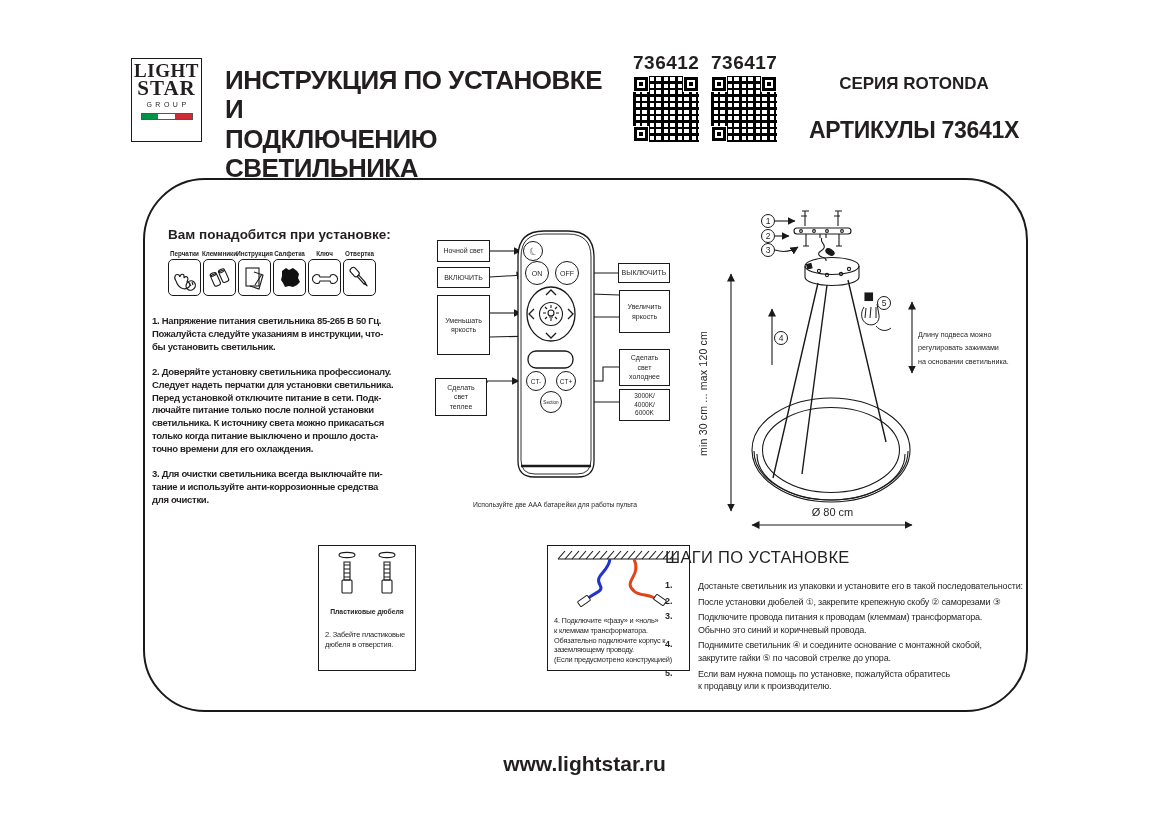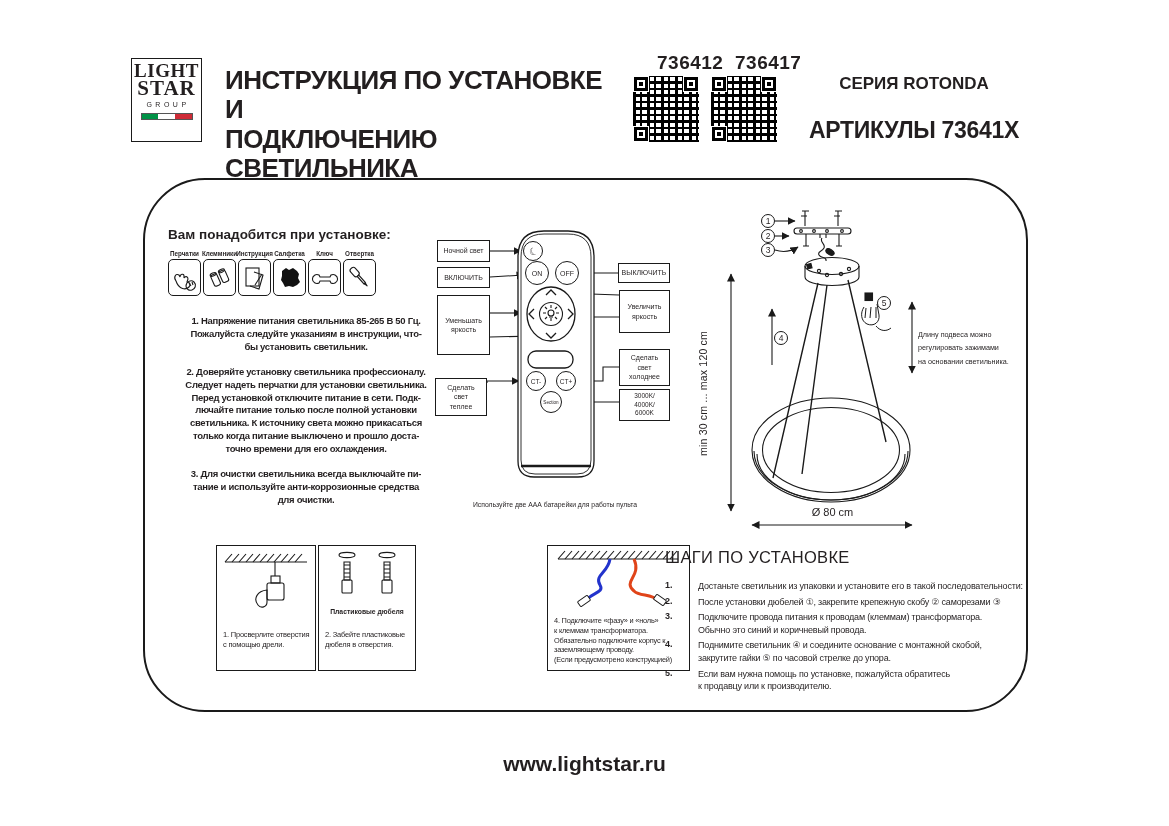--- a/index.html
+++ b/index.html
@@ -16,21 +16,21 @@
               display:flex; flex-direction:column; align-items:center; padding-top:3px; }
   .logo-l1 { font-family:"Liberation Serif", serif; font-weight:bold; font-size:19px; line-height:17px; letter-spacing:.5px; }
   .logo-l2 { font-family:"Liberation Serif", serif; font-weight:bold; font-size:21px; line-height:19px; letter-spacing:1px; }
   .logo-l3 { font-size:7px; letter-spacing:3.5px; margin-top:3px; margin-left:3px; }
   .logo-flag { width:52px; height:7px; margin-top:5px; border:1px solid #555;
                background:linear-gradient(90deg,#009246 0 33%,#ffffff 33% 67%,#ce2b37 67%); }
 
   .doc-title { left:225px; top:66px; width:400px; font-size:26px; font-weight:bold;
                line-height:1.13; letter-spacing:-0.5px; }
 
-  .qr-label { width:66px; text-align:center; font-size:19px; font-weight:bold; letter-spacing:.5px; top:52px;margin-left:24px; }
+  .qr-label { width:66px; text-align:center; font-size:19px; font-weight:bold; letter-spacing:.5px; top:52px; }
   .qr {
     top:76px; width:66px; height:66px;
     background:
       repeating-linear-gradient(90deg,#000 0 3px,transparent 3px 7px,#000 7px 9px,transparent 9px 14px),
       repeating-linear-gradient(0deg,#000 0 2px,transparent 2px 6px,#000 6px 9px,transparent 9px 13px);
   }
   .finder { position:absolute; width:16px; height:16px; background:#fff; border:none; }
   .finder::before { content:""; position:absolute; inset:1px; border:3px solid #000; }
   .finder::after { content:""; position:absolute; inset:6px; background:#000; }
   .series { left:800px; top:74px; width:228px; text-align:center; font-size:17px; font-weight:bold; }
@@ -39,22 +39,22 @@
   
   .main-box { left:143px; top:178px; width:885px; height:534px; border:2px solid #1a1a1a; border-radius:62px; }
 
   .needs-title { left:168px; top:227px; font-size:13.5px; font-weight:bold; }
   .tools-row { left:168px; top:250px; display:flex; gap:2px; }
   .tool { width:33px; display:flex; flex-direction:column; align-items:center; }
   .tool-label { font-size:6.3px; font-weight:bold; height:9px; white-space:nowrap; }
   .tool-frame { width:33px; height:37px; border:1.5px solid #1a1a1a; border-radius:5px;
                 display:flex; align-items:center; justify-content:center; background:#fff; }
 
-  .para { left:176px; top:315px; width:260px; font-size:9.5px; font-weight:600;
-          letter-spacing:-0.3px; line-height:12.9px;text-align:center; }
+  .para { left:152px; top:315px; width:260px; font-size:9.5px; font-weight:600;
+          letter-spacing:-0.3px; line-height:12.9px; }
   .para p { margin-bottom:12px; white-space:pre-line; }
 
   
   .rc-label { border:1px solid #1a1a1a; background:#fff; display:flex; align-items:center;
               justify-content:center; text-align:center; font-size:7px; line-height:1.35;
               white-space:pre-line; z-index:3; }
   .rc-btn { border:1.2px solid #1a1a1a; border-radius:50%; background:#fff; display:flex;
             align-items:center; justify-content:center; font-size:7px; z-index:4; }
   .rc-caption { left:462px; top:501px; width:186px; text-align:center; font-size:6.8px; }
 
@@ -355,34 +355,20 @@
   <div class="abs callout" style="left:877px;top:296px;">
       <span>5</span>
     </div>
 
   <div class="abs minmax">min 30 cm ... max 120 cm</div>
   <div class="abs dia-note pre">Длину подвеса можно
 регулировать зажимами
 на основании светильника.</div>
   <div class="abs dia-dim">Ø 80 cm</div>
 
-  <div class="abs panel" style="left:168px;width:100px;">
-    <svg width="97" height="78" viewBox="0 0 97 78">
-      <g stroke="#1a1a1a" fill="none" stroke-width="1.1">
-        <path d="M8,16 H90"></path>
-        <path d="M8,16 L15,8 M15,16 L22,8 M22,16 L29,8 M29,16 L36,8 M36,16 L43,8 M43,16 L50,8 M50,16 L57,8 M57,16 L64,8 M64,16 L71,8 M71,16 L78,8 M78,16 L85,8"></path>
-        <path d="M58,16 V30"></path>
-        <rect x="54" y="30" width="9" height="7"></rect>
-        <rect x="50" y="37" width="17" height="17" rx="2"></rect>
-        <path d="M50,44 c-10,1 -14,9 -9,15 c3,4 9,2 9,-3 z"></path>
-      </g>
-    </svg>
-    <div class="panel-caption" style="top:84px;">1. Просверлите отверстия
-с помощью дрели.</div>
-  </div>
 
   <div class="abs panel" style="left:270px;width:98px;">
     <svg width="96" height="60" viewBox="0 0 96 60">
       <g stroke="#1a1a1a" fill="none" stroke-width="1.1">
         <ellipse cx="28" cy="9" rx="8" ry="2.6"></ellipse>
         <path d="M25,16 h6 v18 h-6 z M25,19 h6 M25,23 h6 M25,27 h6 M25,31 h6"></path>
         <rect x="23" y="34" width="10" height="13" rx="1"></rect>
         <ellipse cx="68" cy="9" rx="8" ry="2.6"></ellipse>
         <path d="M65,16 h6 v18 h-6 z M65,19 h6 M65,23 h6 M65,27 h6 M65,31 h6"></path>
         <rect x="63" y="34" width="10" height="13" rx="1"></rect>

